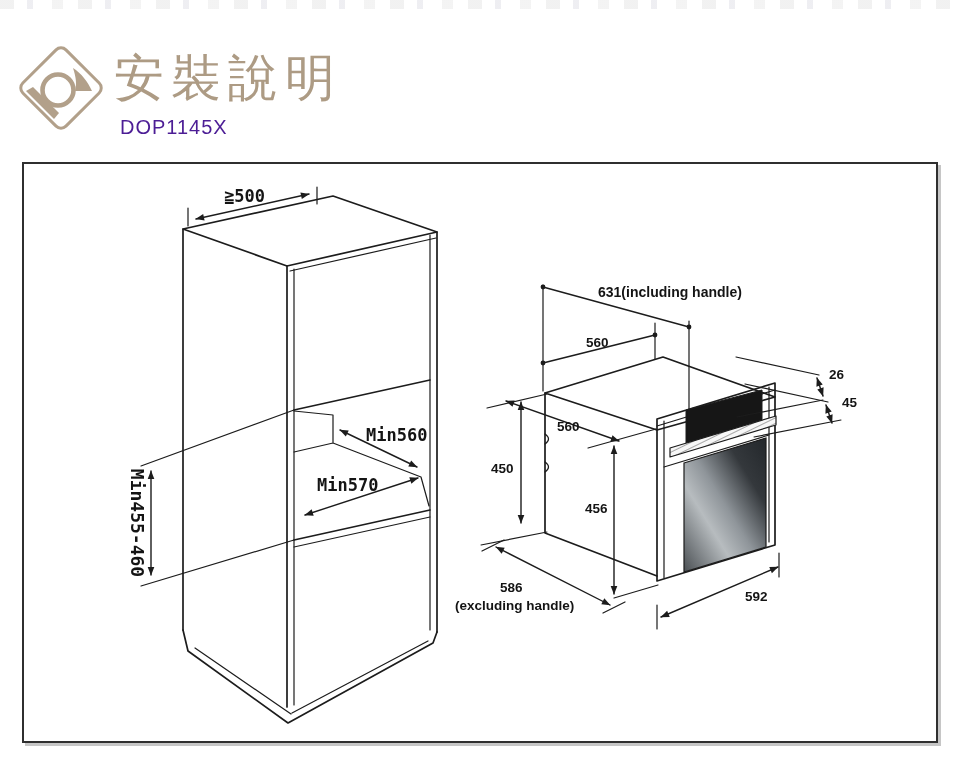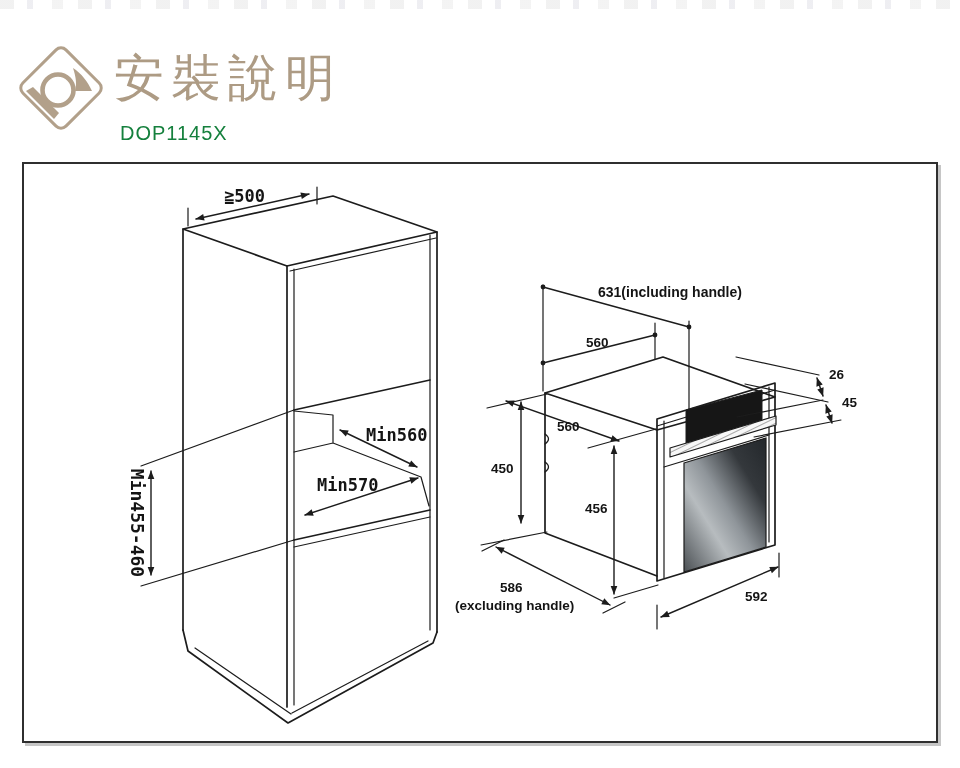--- a/index.html
+++ b/index.html
@@ -17,22 +17,22 @@
     opacity:.75;
   }
   .header{position:absolute;left:0;top:0;width:776px;height:160px;}
   .logo{position:absolute;left:16px;top:43px;width:90px;height:90px;}
   .page-title{
     position:absolute;left:114px;top:48px;
     font-size:50px;line-height:60px;font-weight:400;
     color:#ad9b84;letter-spacing:7px;white-space:nowrap;
   }
   .model-no{
-    position:absolute;left:120px;top:122px;
-    font-size:20px;color:#15803d;letter-spacing:1px;
+    position:absolute;left:120px;top:116px;
+    font-size:20px;color:#4c1d95;letter-spacing:1px;
   }
   .diagram-panel{
     position:absolute;left:22px;top:162px;width:912px;height:577px;
     background:#ffffff;border:2px solid #2f2f2f;
     box-shadow:3px 3px 0 0 #c6c6c6;
   }
   .diagram-svg{position:absolute;left:0;top:0;width:960px;height:768px;}
   .ol{stroke:#1c1c1c;stroke-width:1.7;fill:none;stroke-linecap:round;stroke-linejoin:round;}
   .thin{stroke:#1c1c1c;stroke-width:1.2;fill:none;stroke-linecap:round;}
   .dim{stroke:#1c1c1c;stroke-width:1.4;fill:none;stroke-linecap:round;}

